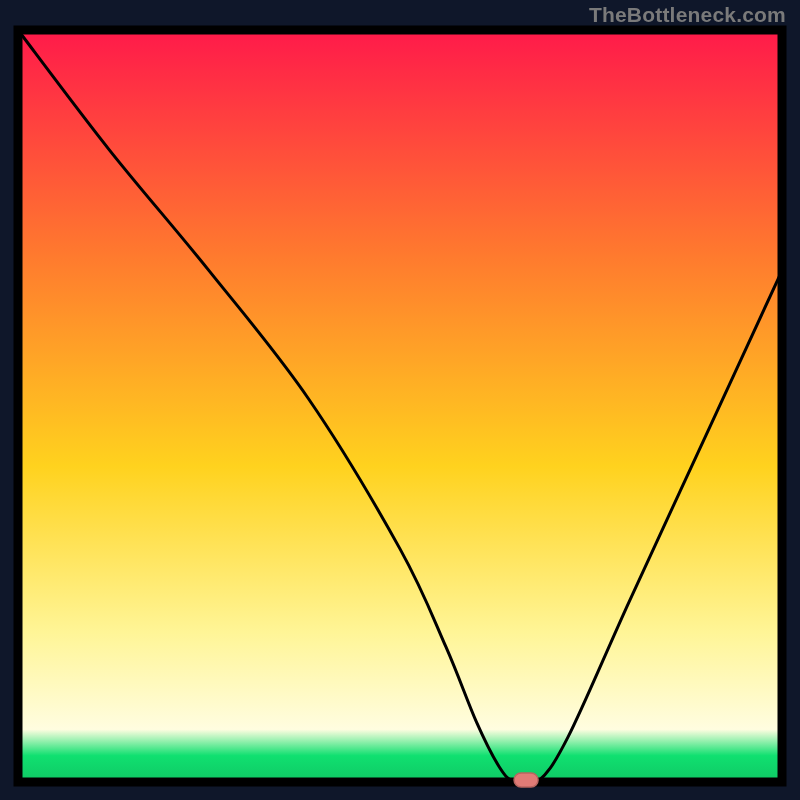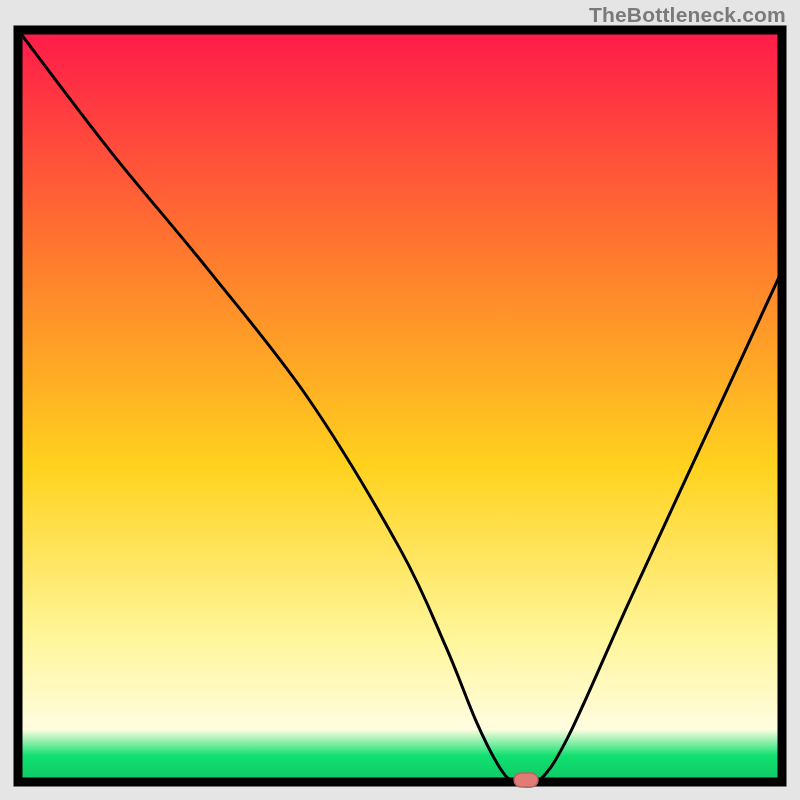--- a/index.html
+++ b/index.html
@@ -7,21 +7,21 @@
     padding: 0;
     width: 800px;
     height: 800px;
     background: #ffffff;
     font-family: Arial, Helvetica, sans-serif;
   }
   .stage {
     position: relative;
     width: 800px;
     height: 800px;
-    background: #e5e5e5;
+    background: #0f172a;
   }
   .attribution {
     position: absolute;
     top: 3px;
     right: 14px;
     font-size: 21px;
     font-weight: 600;
     color: #7a7a7a;
     letter-spacing: 0.2px;
     user-select: none;

